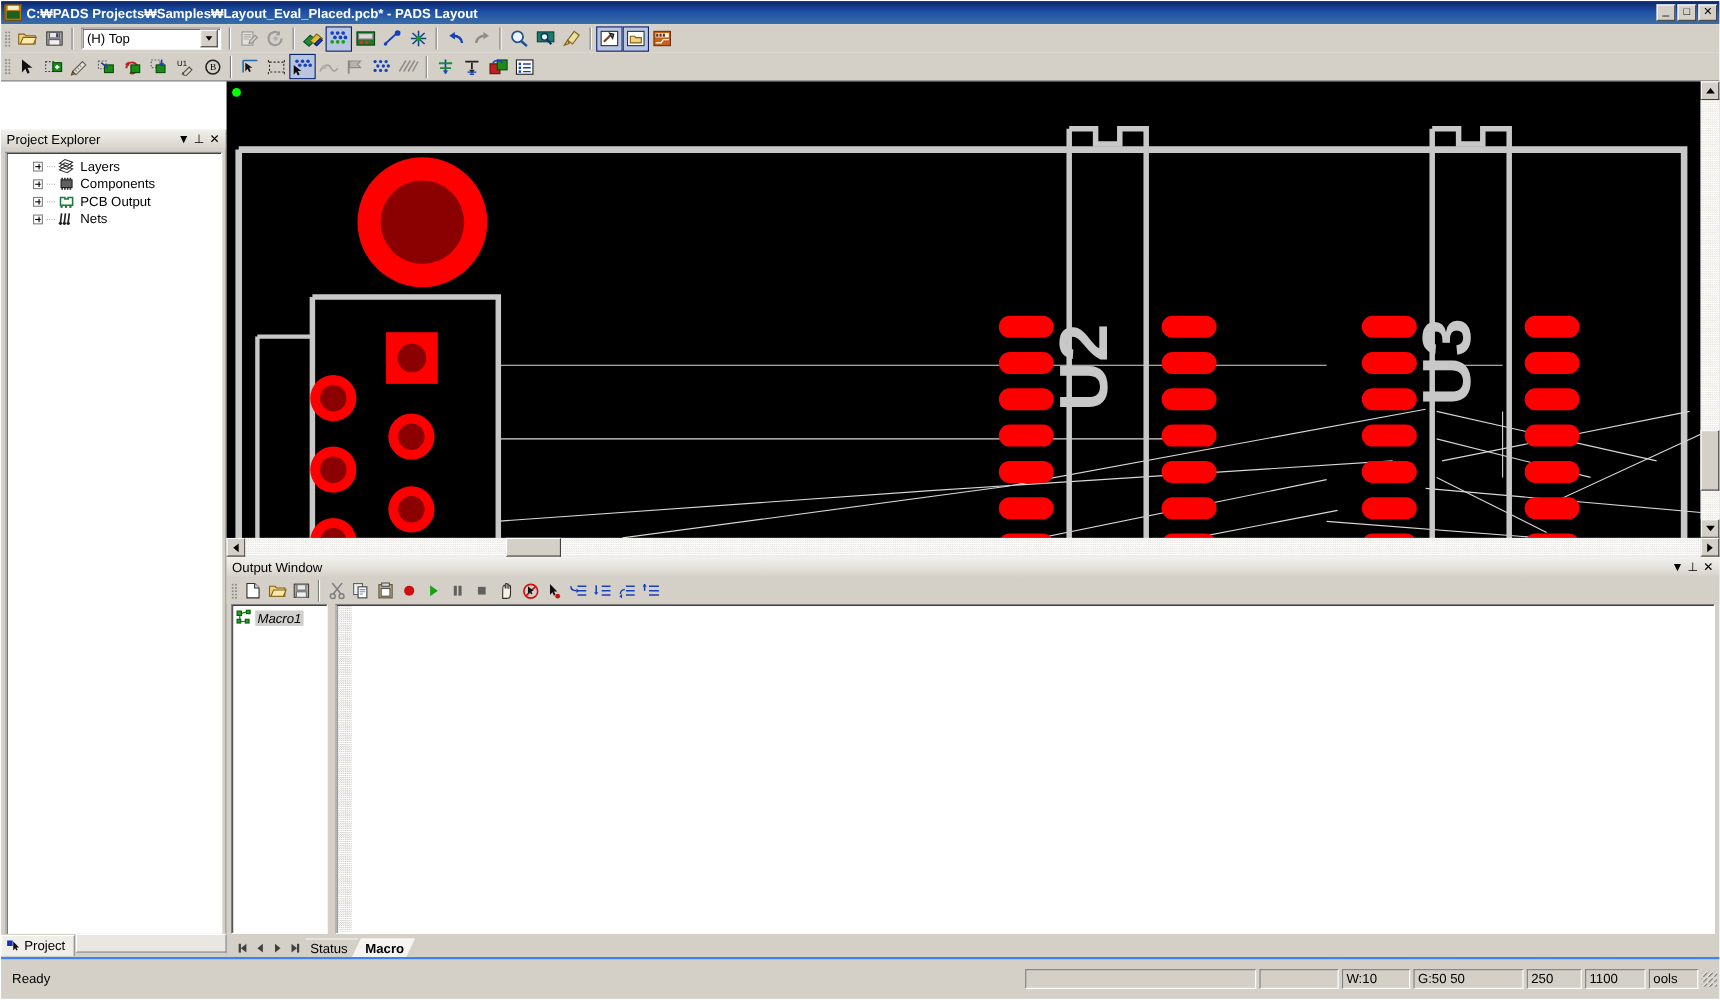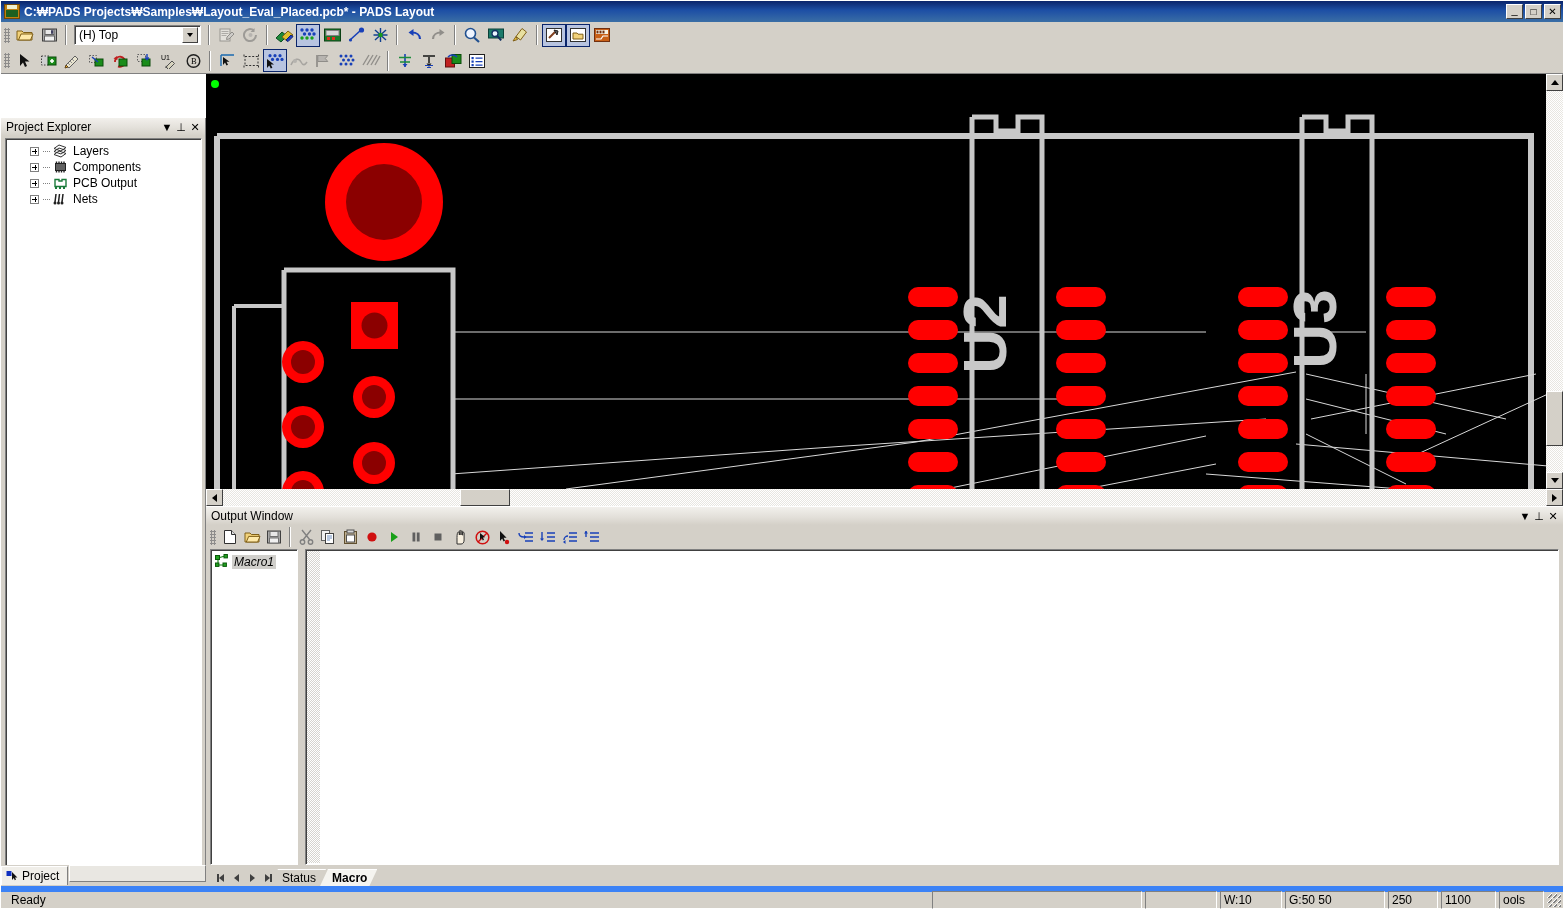--- a/index.html
+++ b/index.html
@@ -321,24 +321,24 @@
     padding: 0 10px 0 12px; font-size: 12px; color: #000;
     position: relative; margin-left: -6px;
     clip-path: polygon(8px 0, 100% 0, calc(100% - 8px) 100%, 0 100%);
     background: #d4d0c8;
     border-top: 1px solid #ffffff;
   }
   .sheet-tab.active { font-weight: bold; background: #f5f4f0; }
 
   
   .statusbar {
-    height: 22px; min-height: 22px;
+    height: 38px; min-height: 22px;
     display: flex; align-items: center;
     background: #d4d0c8; padding: 0 2px;
-    border-top: 6px solid #3b82f6;
+    border-top: 2px solid #3b82f6;
   }
   .sb-ready { flex: 0 0 auto; padding-left: 8px; font-size: 12px; }
   .sb-spacer { flex: 1 1 auto; }
   .sb-cell {
     height: 18px; margin-left: 3px;
     border-top: 1px solid #808080; border-left: 1px solid #808080;
     border-right: 1px solid #ffffff; border-bottom: 1px solid #ffffff;
     display: flex; align-items: center; padding: 0 3px;
     font-size: 12px; color: #000; background: #d4d0c8;
   }

